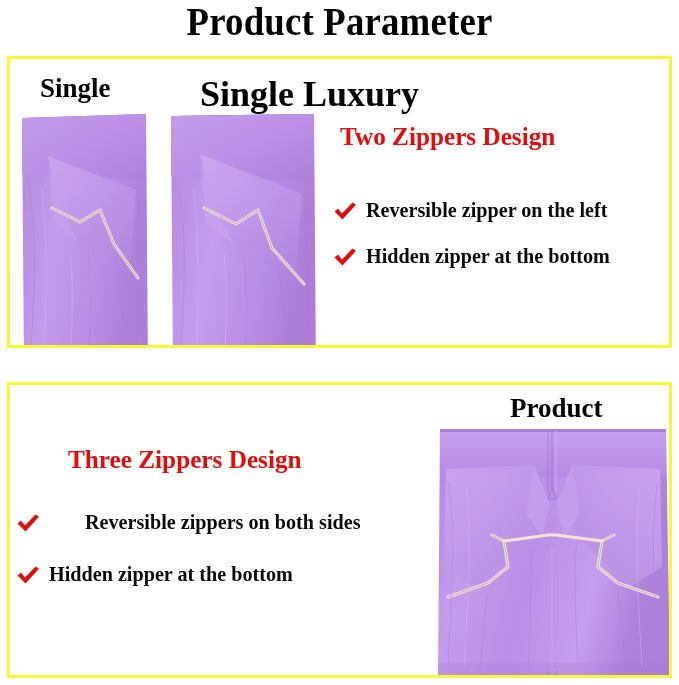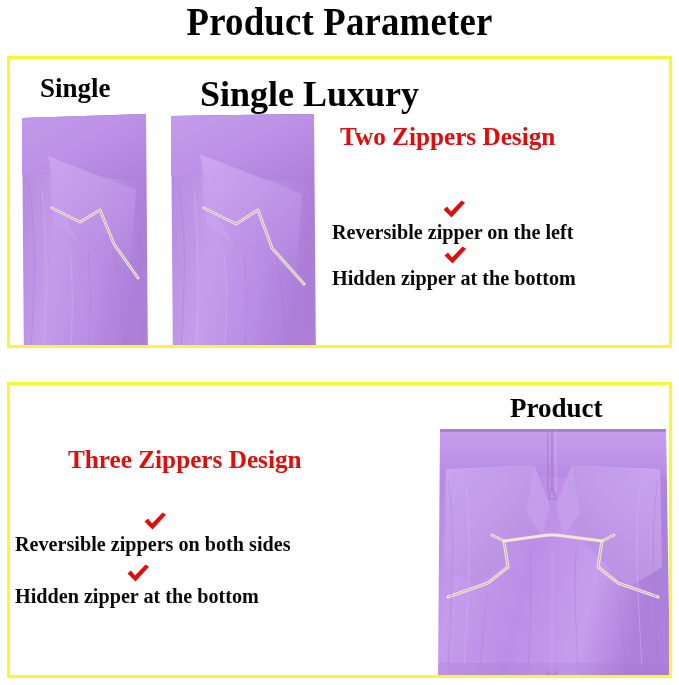--- a/index.html
+++ b/index.html
@@ -97,21 +97,20 @@
     left: 58px;
     top: 60px;
   }
 
   
   .bullet-row {
     position: absolute;
     display: flex;
     align-items: center;
     white-space: nowrap;
-    flex-direction: column;
   }
   .bullet-text {
     font-family: "Liberation Serif", serif;
     font-weight: bold;
     font-size: 21px;
     color: #0a0a0a;
     transform: scaleX(0.96);
     transform-origin: left center;
   }
   .check-icon {
@@ -119,21 +118,21 @@
     height: 22px;
     margin-right: 8px;
     flex: 0 0 auto;
     display: block;
   }
 
   
   .b-top-1 { left: 322px; top: 139px; }
   .b-top-2 { left: 322px; top: 185px; }
   
-  .b-bot-1 { left: 5px;  top: 125px; }
+  .b-bot-1 { left: 5px;  top: 125px; gap: 36px; }
   .b-bot-2 { left: 5px;  top: 177px; }
 
   
   .sheet {
     position: absolute;
   }
   .sheet svg { display: block; }
 
   .art-single        { left: 8px;   top: 43px; }
   .art-single-luxury { left: 156px; top: 43px; }

